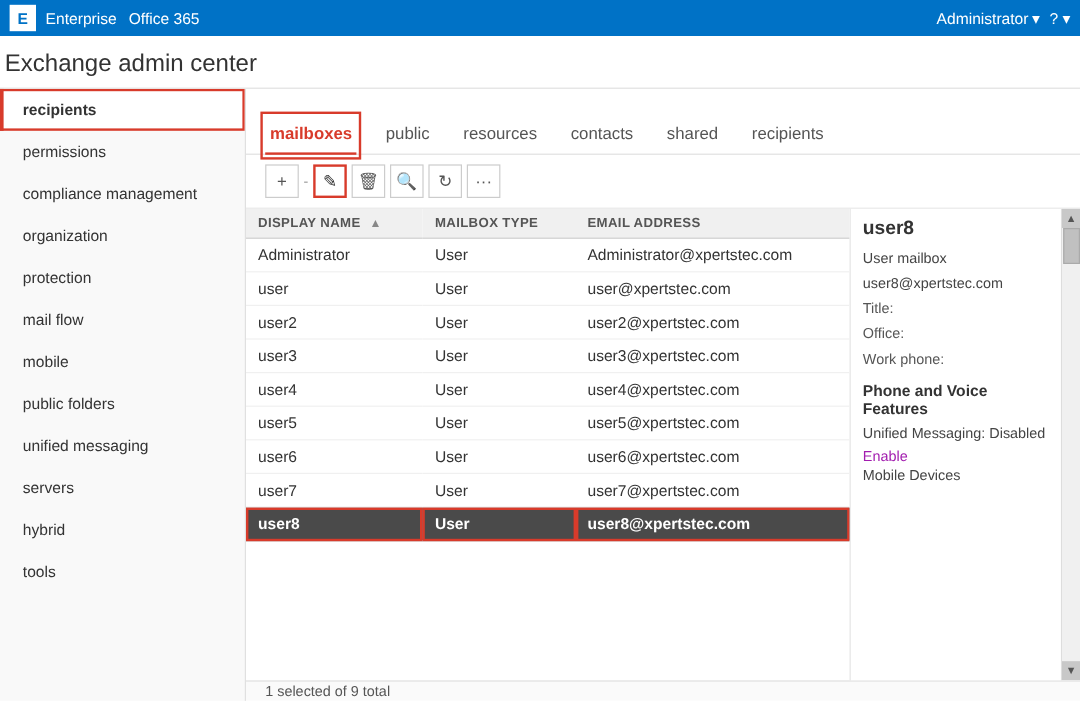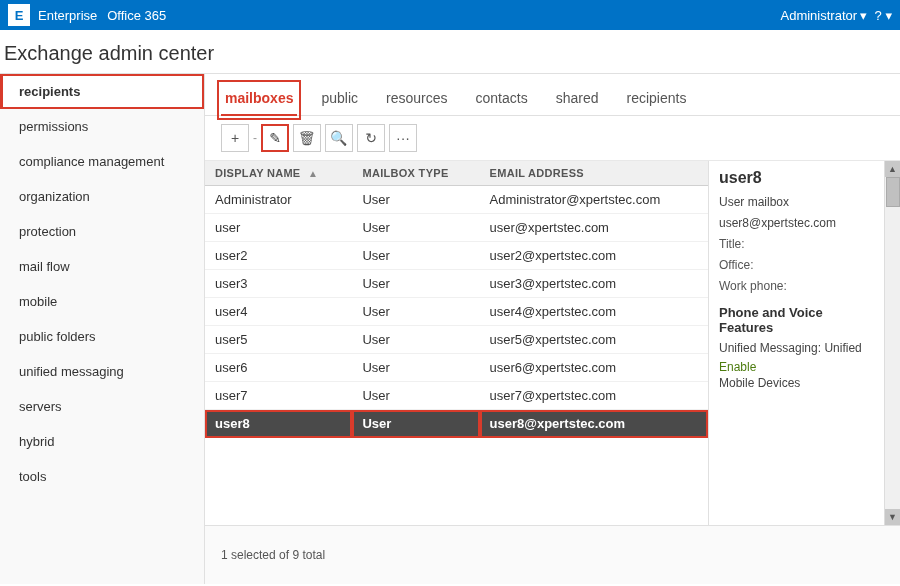--- a/index.html
+++ b/index.html
@@ -108,20 +108,21 @@
       border-bottom: 1px solid #e0e0e0;
       gap: 20px;
     }
     .tab-item {
       padding: 6px 4px 8px 4px;
       cursor: pointer;
       color: #555;
       font-size: 14px;
       border-bottom: 2px solid transparent;
       margin-bottom: -1px;
+      margin-top: 13px;
     }
     .tab-item.active {
       color: #d83b2b;
       border-bottom: 2px solid #d83b2b;
       font-weight: 600;
       outline: 2px solid #d83b2b;
       outline-offset: 2px;
     }
 
     
@@ -225,29 +226,29 @@
       color: #555;
     }
     #detail-panel .section-title {
       font-size: 13px;
       font-weight: 600;
       color: #333;
       margin-top: 10px;
       margin-bottom: 4px;
     }
     #detail-panel .enable-link {
-      color: #4d7c0f;
+      color: #a21caf;
       cursor: pointer;
       display: block;
       margin-top: 2px;
     }
 
     
     #status-bar {
-      padding: 22px 16px;
+      padding: 1px 16px;
       border-top: 1px solid #e0e0e0;
       font-size: 12px;
       color: #555;
       background: #fafafa;
     }
 
     
     #detail-scrollbar {
       width: 16px;
       background: #f0f0f0;
@@ -428,21 +429,21 @@
         <div class="info-line">
           <span class="info-label">Office:</span>
         </div>
         <div class="info-line">
           <span class="info-label">Work phone:</span>
         </div>
         <div class="section-title">Phone and Voice Features</div>
         <div class="info-line">
           <span>Unified Messaging:</span>
           <span>  </span>
-          <span>Unified</span>
+          <span>Disabled</span>
         </div>
         <a class="enable-link">Enable</a>
         <div class="info-line">Mobile Devices</div>
       </div>
 
       <div id="detail-scrollbar">
         <div class="scroll-arrow">▲</div>
         <div class="scroll-track">
           <div class="scroll-thumb"></div>
         </div>

